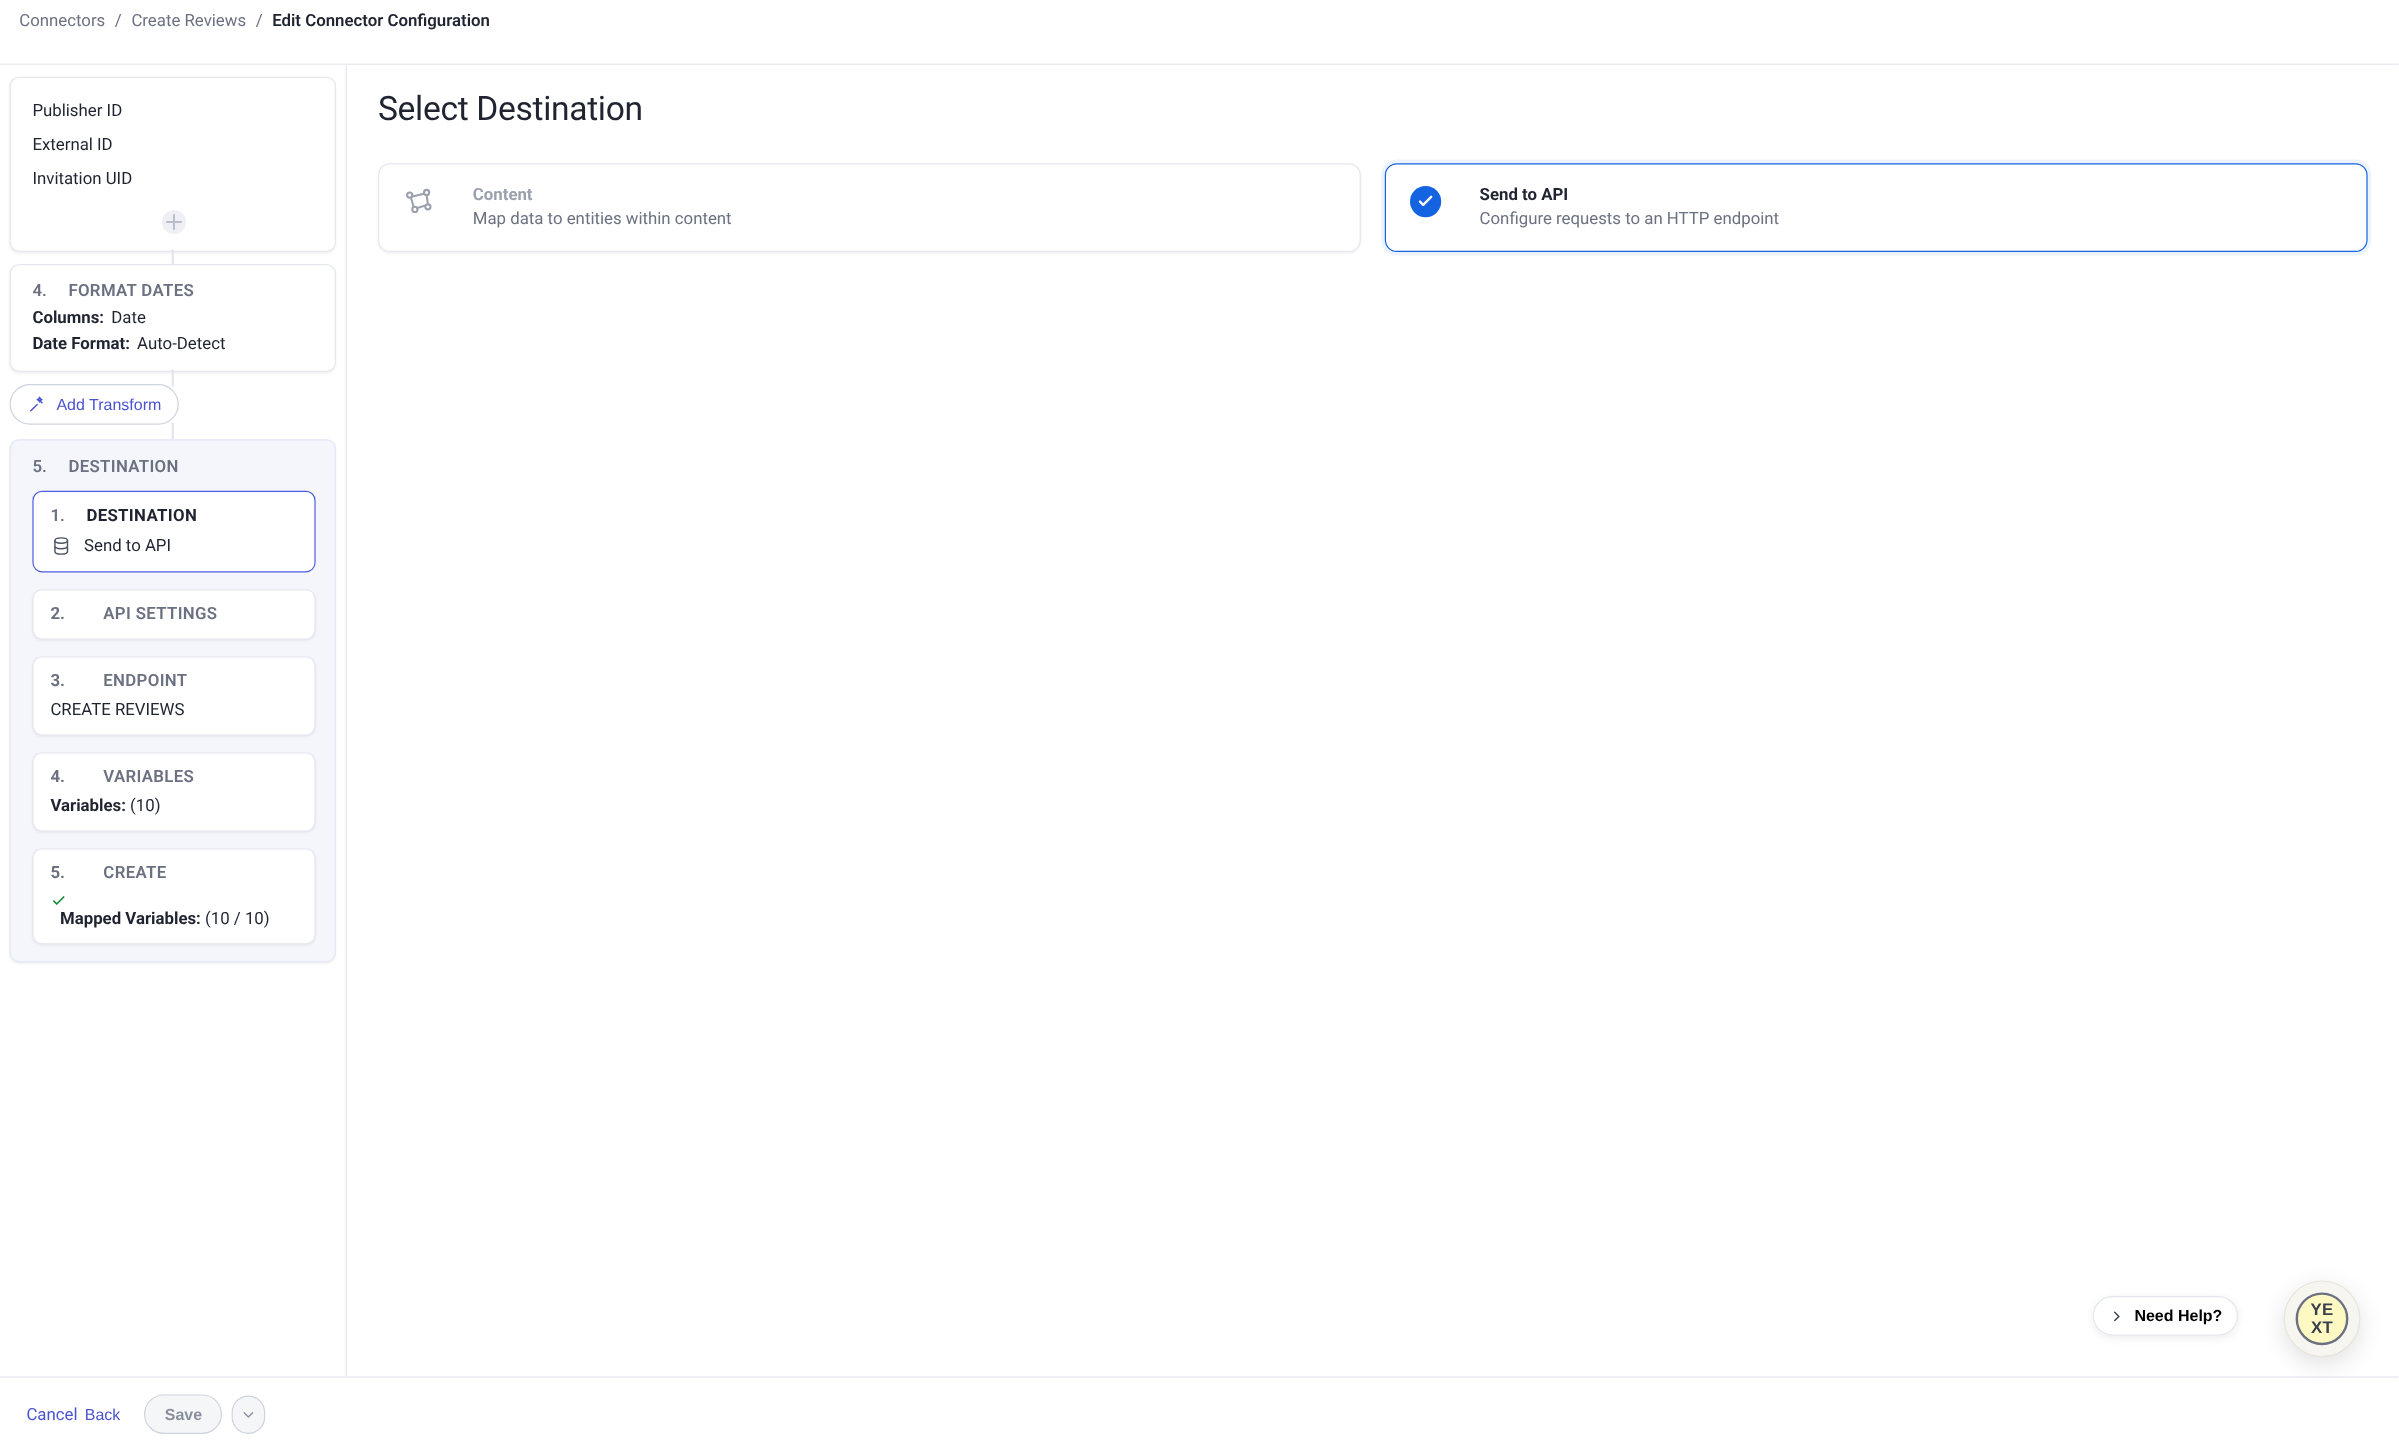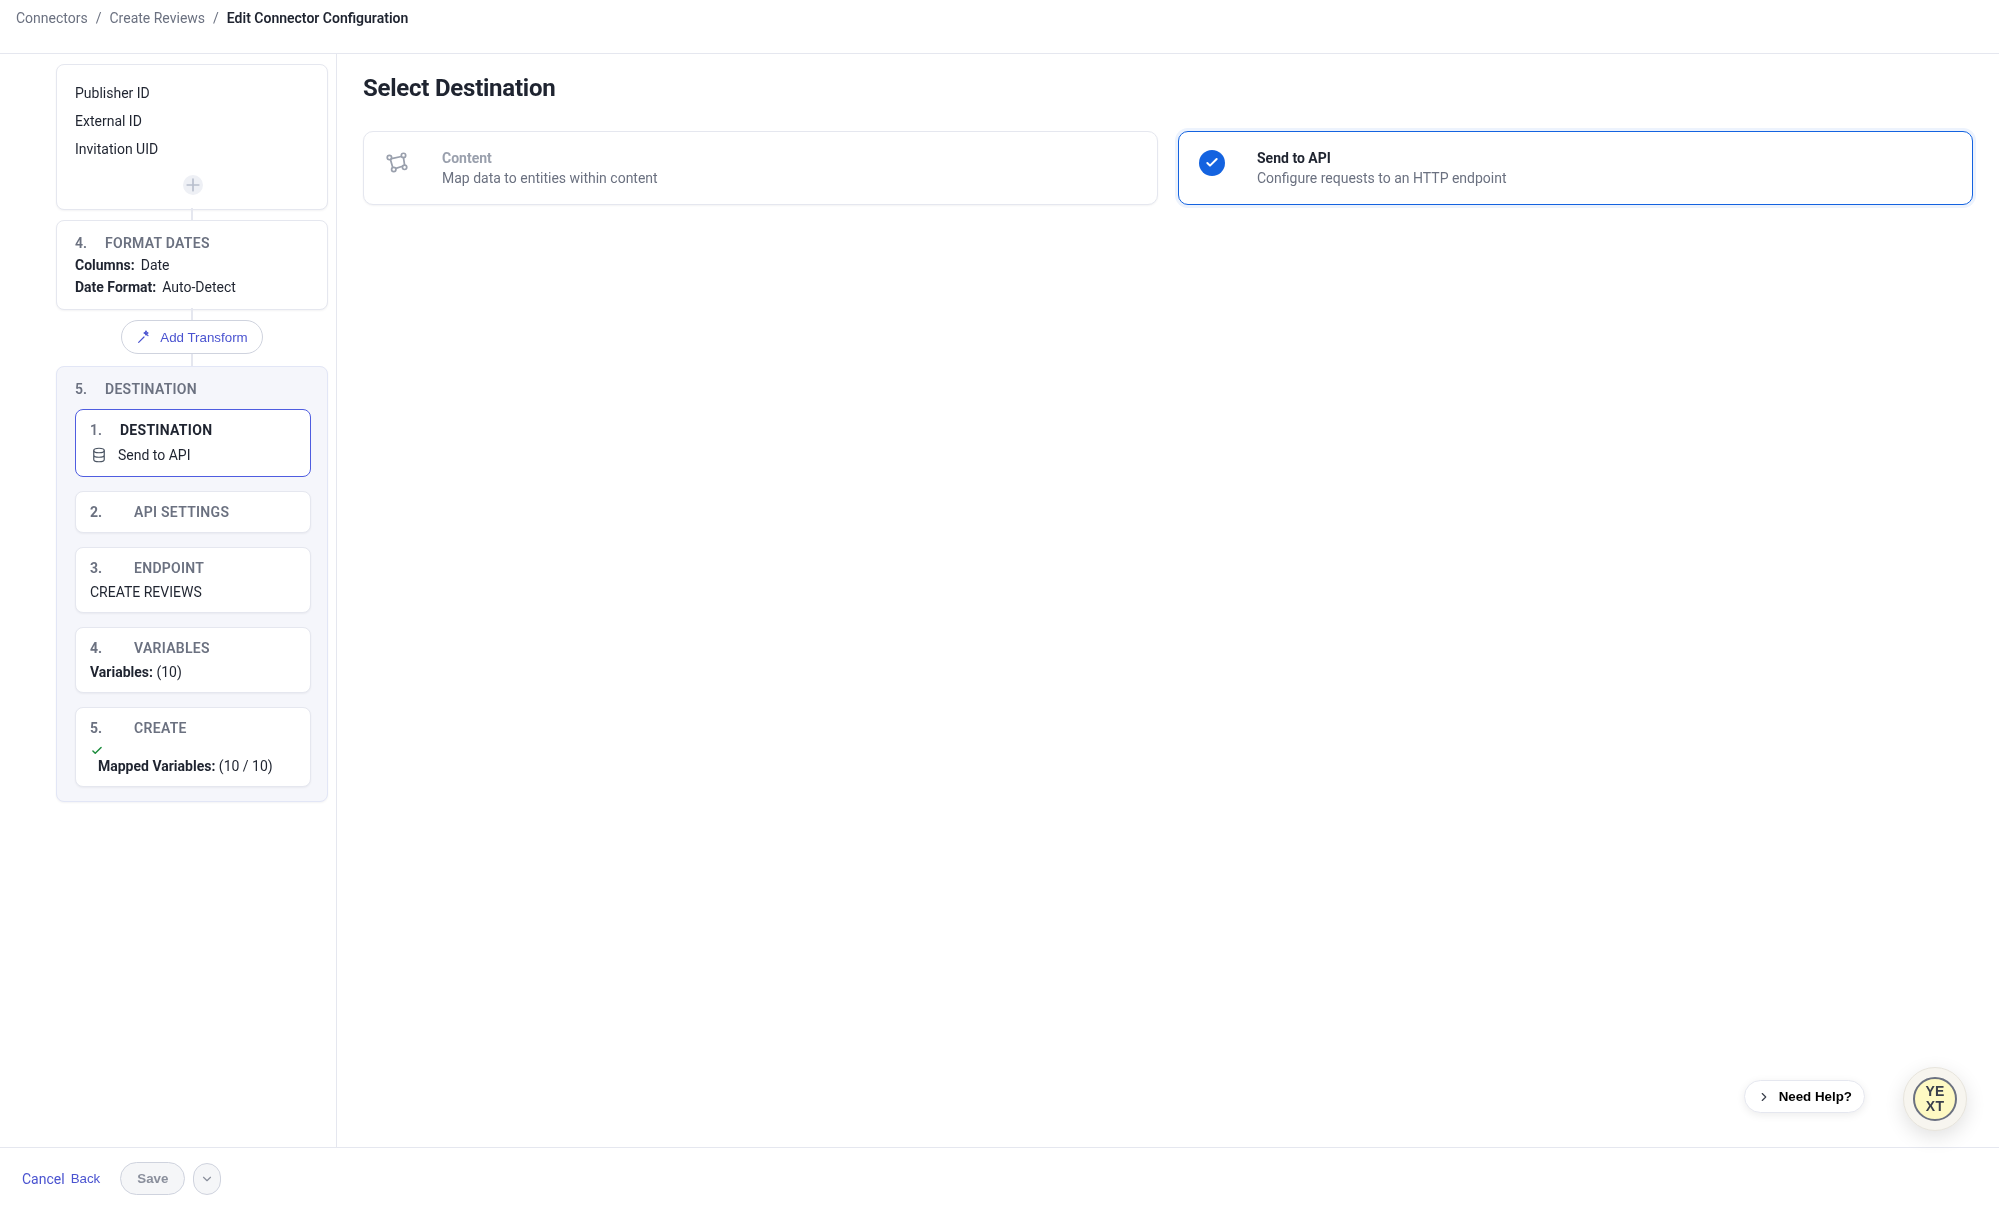--- a/index.html
+++ b/index.html
@@ -39,21 +39,20 @@
     border-bottom:1px solid var(--border);
     color:var(--muted);
   }
   .breadcrumb a{color:var(--muted); text-decoration:none}
   .breadcrumb .sep{color:var(--muted)}
   .breadcrumb .current{color:var(--text); font-weight:600}
   .content{
     flex:1 1 auto;
     display:flex;
     min-height:0;
-    padding-left:48px;
   }
   .sidebar{
     width:289px;
     border-right:1px solid var(--border);
     display:flex;
     flex-direction:column;
     background:#fff;
   }
   .sidebar-scroll{
     flex:1 1 auto;
@@ -81,21 +80,21 @@
   .add-chip{
     display:inline-flex; align-items:center; justify-content:center;
     width:20px; height:20px; border-radius:50%;
     background:#eef0f5; color:#b8becc; font-size:14px; line-height:1;
     margin:4px auto 0 auto;
   }
   .v-connector{
     width:2px; height:14px; background:var(--border);
     margin: -2px auto -2px auto;
   }
-  .centered-row{display:flex; justify-content:center}
+  .centered-row{display:flex; justify-content:flex-start}
   .add-transform{
     display:inline-flex; align-items:center; gap:8px;
     border:1px solid var(--border-strong);
     border-radius:9999px;
     padding:8px 14px;
     background:#fff; color:var(--link);
     font-weight:500;
   }
   .card-blue{
     background:var(--bg-subtle);
@@ -120,21 +119,21 @@
     flex:1 1 auto;
     display:flex;
     flex-direction:column;
     min-width:0;
   }
   .main-head{
     padding:20px 26px 0 26px;
     display:flex; align-items:center; justify-content:space-between; gap:18px;
     border-bottom:1px solid transparent;
   }
-  .h1{font-size:24px; font-weight:700; letter-spacing:-0.01em}
+  .h1{font-size:28px; font-weight:400; letter-spacing:-0.01em}
   .meta{display:flex; align-items:center; gap:18px; color:var(--text)}
   .meta .label{font-weight:700}
   .meta .link{color:var(--link); text-decoration:underline}
   .divider{width:1px; height:20px; background:#dfe2ec}
   .btn-outline{
     border:1px solid var(--border-strong);
     background:#fff; color:var(--text);
     padding:8px 14px; border-radius:9999px; font-weight:500;
   }
   .select-grid{

